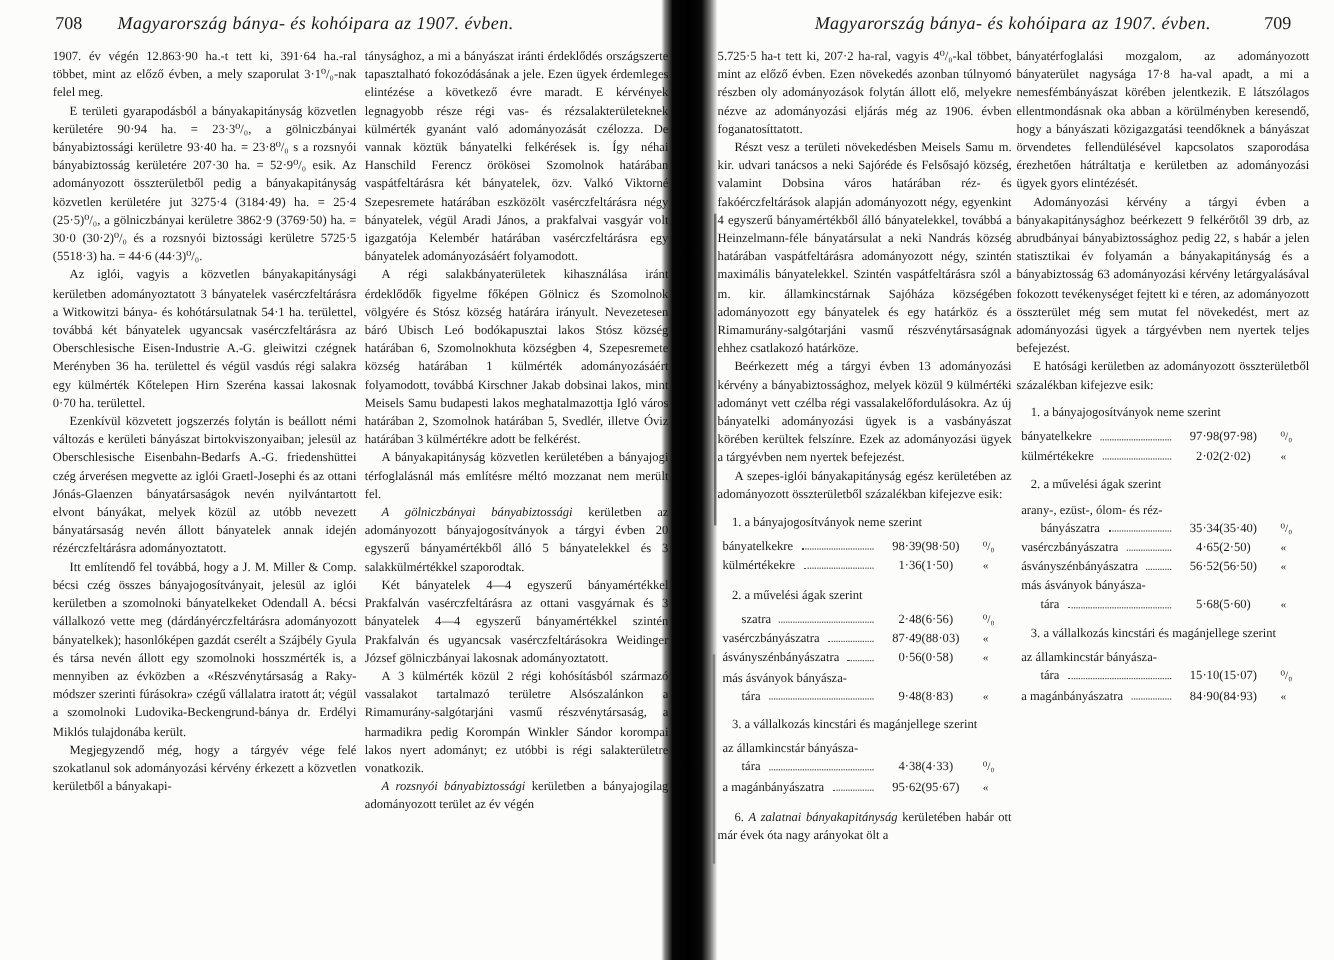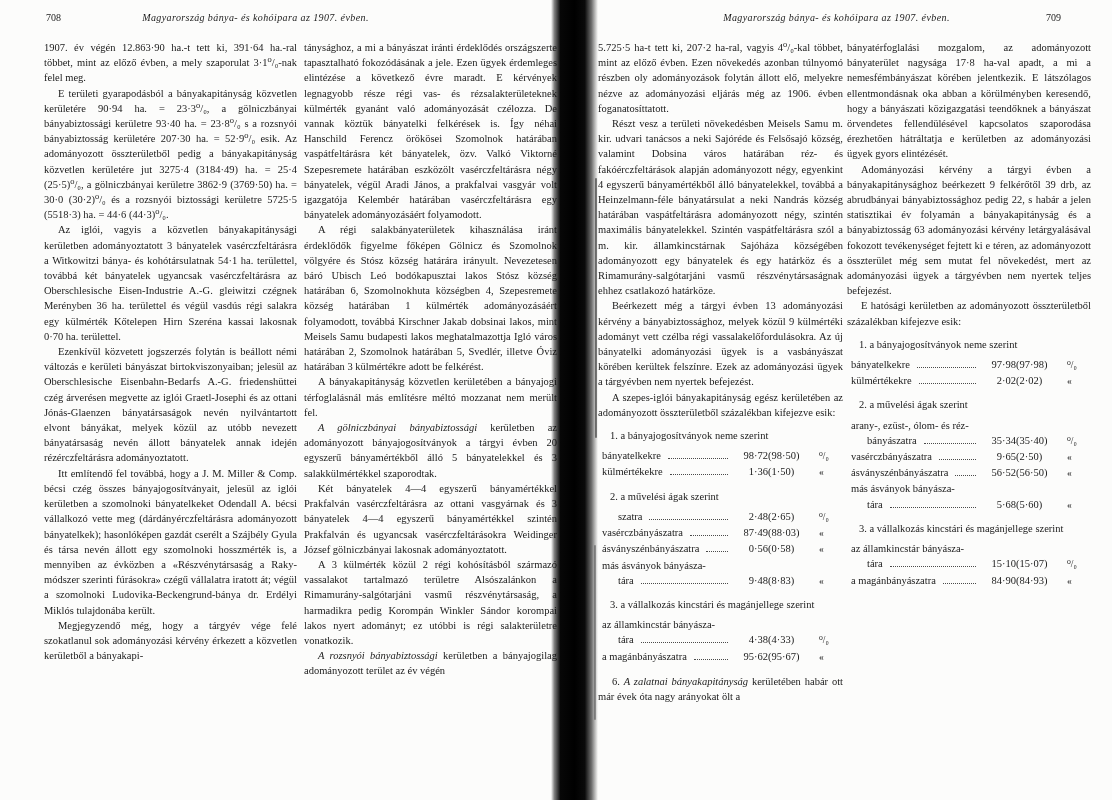--- a/index.html
+++ b/index.html
@@ -5,21 +5,21 @@
   html,body{margin:0;padding:0}
   body{
     width:1112px;height:800px;position:relative;overflow:hidden;
     background:#fcfcfb;color:#1a1a1a;
     font-family:"Liberation Serif","DejaVu Serif",serif;
   }
   .page{position:absolute;top:0;height:800px}
   #left-page{left:0;width:552px}
   #right-page{left:598px;width:514px}
 
-  .page-header{position:absolute;top:12px;left:0;right:15px;height:18px;font-size:10px}
+  .page-header{position:absolute;top:12px;left:0;right:0;height:18px;font-size:15px}
   .running-title{position:absolute;top:0;font-style:italic;letter-spacing:.4px;text-align:center}
   #left-page .running-title{left:0;right:26px}
   #right-page .running-title{left:0;right:22px}
   .pagenum{position:absolute;top:0}
   #left-page .pagenum{left:46px}
   #right-page .pagenum{right:36px}
 
   .col{position:absolute;top:40px;font-size:10.5px;line-height:15.2px;text-align:justify}
   #lp-col1{left:44px;width:253px}
   #lp-col2{left:304px;width:253px}
@@ -88,37 +88,37 @@
   </div>
   <div class="col" id="rp-col1">
       <p class="para noindent">5.725·5 ha-t tett ki, 207·2 ha-ral, vagyis 4⁰/₀-kal többet, mint az előző évben. Ezen növekedés azonban túlnyomó részben oly adományozások folytán állott elő, melyekre nézve az adományozási eljárás még az 1906. évben foganatosíttatott.</p>
       <p class="para">Részt vesz a területi növekedésben Meisels Samu m. kir. udvari tanácsos a neki Sajóréde és Felsősajó község, valamint Dobsina város határában réz- és fakóérczfeltárások alapján adományozott négy, egyenkint 4 egyszerű bányamértékből álló bányatelekkel, továbbá a Heinzelmann-féle bányatársulat a neki Nandrás község határában vaspátfeltárásra adományozott négy, szintén maximális bányatelekkel. Szintén vaspátfeltárásra szól a m. kir. államkincstárnak Sajóháza községében adományozott egy bányatelek és egy határköz és a Rimamurány-salgótarjáni vasmű részvénytársaságnak ehhez csatlakozó határköze.</p>
       <p class="para">Beérkezett még a tárgyi évben 13 adományozási kérvény a bányabiztossághoz, melyek közül 9 külmértéki adományt vett czélba régi vassalakelőfordulásokra. Az új bányatelki adományozási ügyek is a vasbányászat körében kerültek felszínre. Ezek az adományozási ügyek a tárgyévben nem nyertek befejezést.</p>
       <p class="para">A szepes-iglói bányakapitányság egész kerületében az adományozott összterületből százalékban kifejezve esik:</p>
       <p class="list-head">1. a bányajogosítványok neme szerint</p>
       <div class="trow">
         <span class="tlabel">bányatelkekre</span>
         <span class="leader"></span>
-        <span class="v1">98·72</span>
+        <span class="v1">98·39</span>
         <span class="v2">(98·50)</span>
         <span class="tu">⁰/₀</span>
       </div>
       <div class="trow">
         <span class="tlabel">külmértékekre</span>
         <span class="leader"></span>
         <span class="v1">1·36</span>
         <span class="v2">(1·50)</span>
         <span class="tu">«</span>
       </div>
       <p class="list-head">2. a művelési ágak szerint</p>
       <div class="trow cont">
         <span class="tlabel">szatra</span>
         <span class="leader"></span>
         <span class="v1">2·48</span>
-        <span class="v2">(2·65)</span>
+        <span class="v2">(6·56)</span>
         <span class="tu">⁰/₀</span>
       </div>
       <div class="trow">
         <span class="tlabel">vasérczbányászatra</span>
         <span class="leader"></span>
         <span class="v1">87·49</span>
         <span class="v2">(88·03)</span>
         <span class="tu">«</span>
       </div>
       <div class="trow">
@@ -184,21 +184,21 @@
       <div class="trow cont">
         <span class="tlabel">bányászatra</span>
         <span class="leader"></span>
         <span class="v1">35·34</span>
         <span class="v2">(35·40)</span>
         <span class="tu">⁰/₀</span>
       </div>
       <div class="trow">
         <span class="tlabel">vasérczbányászatra</span>
         <span class="leader"></span>
-        <span class="v1">9·65</span>
+        <span class="v1">4·65</span>
         <span class="v2">(2·50)</span>
         <span class="tu">«</span>
       </div>
       <div class="trow">
         <span class="tlabel">ásványszénbányászatra</span>
         <span class="leader"></span>
         <span class="v1">56·52</span>
         <span class="v2">(56·50)</span>
         <span class="tu">«</span>
       </div>

